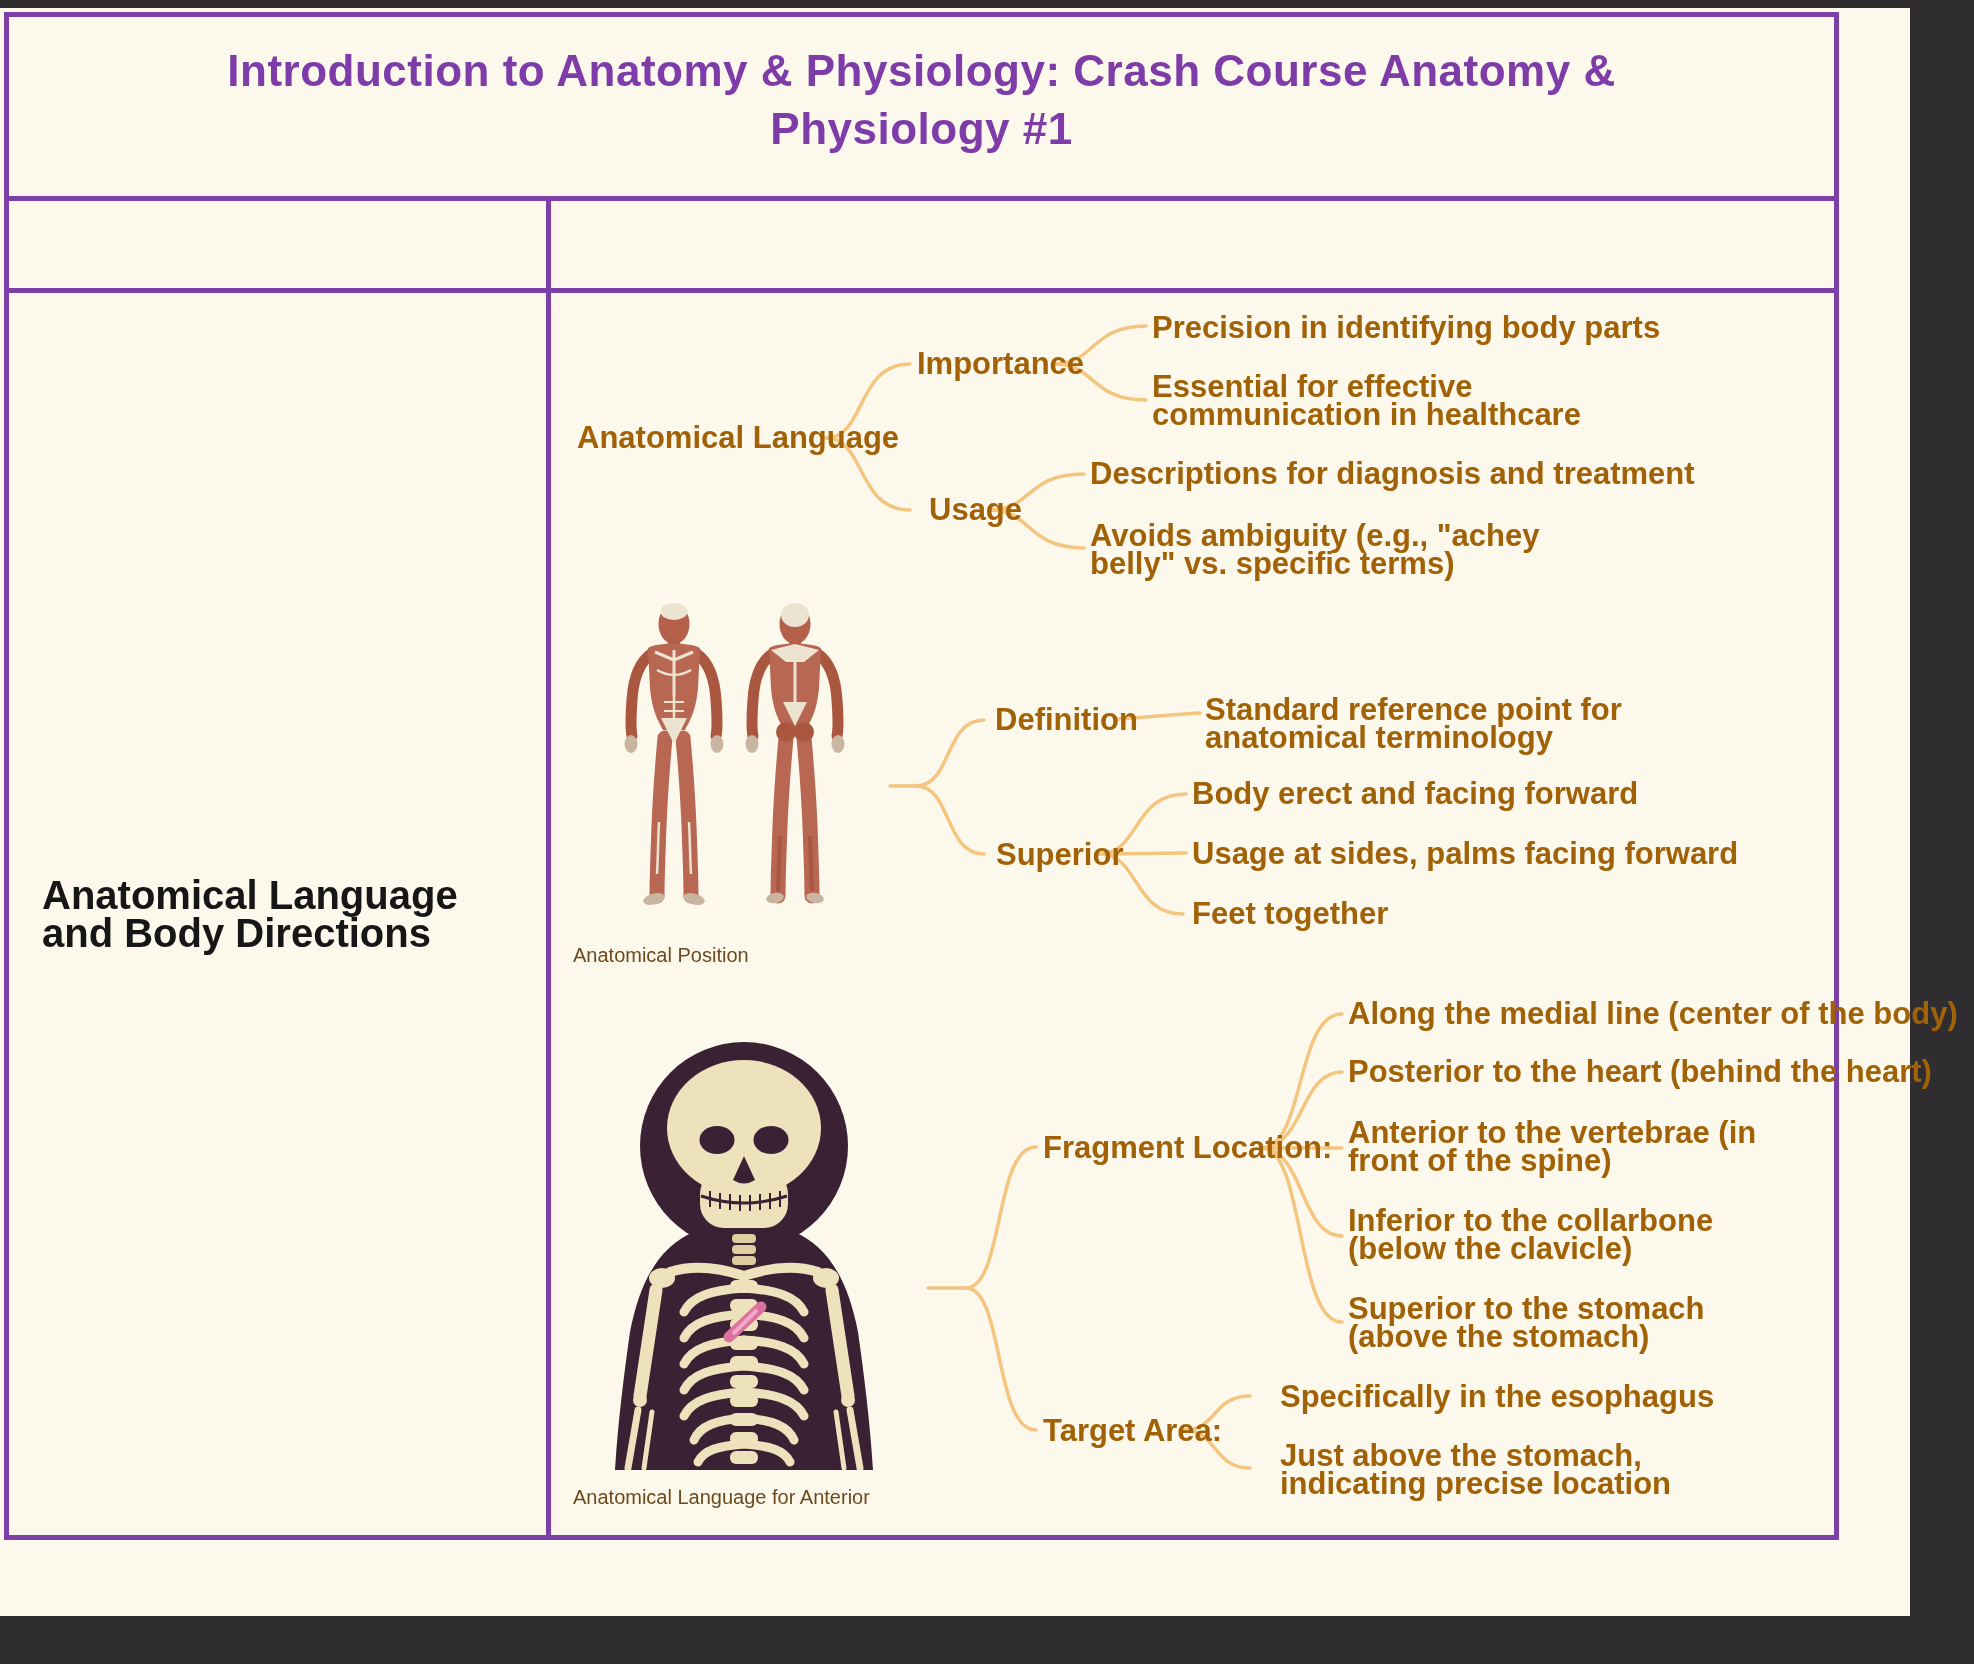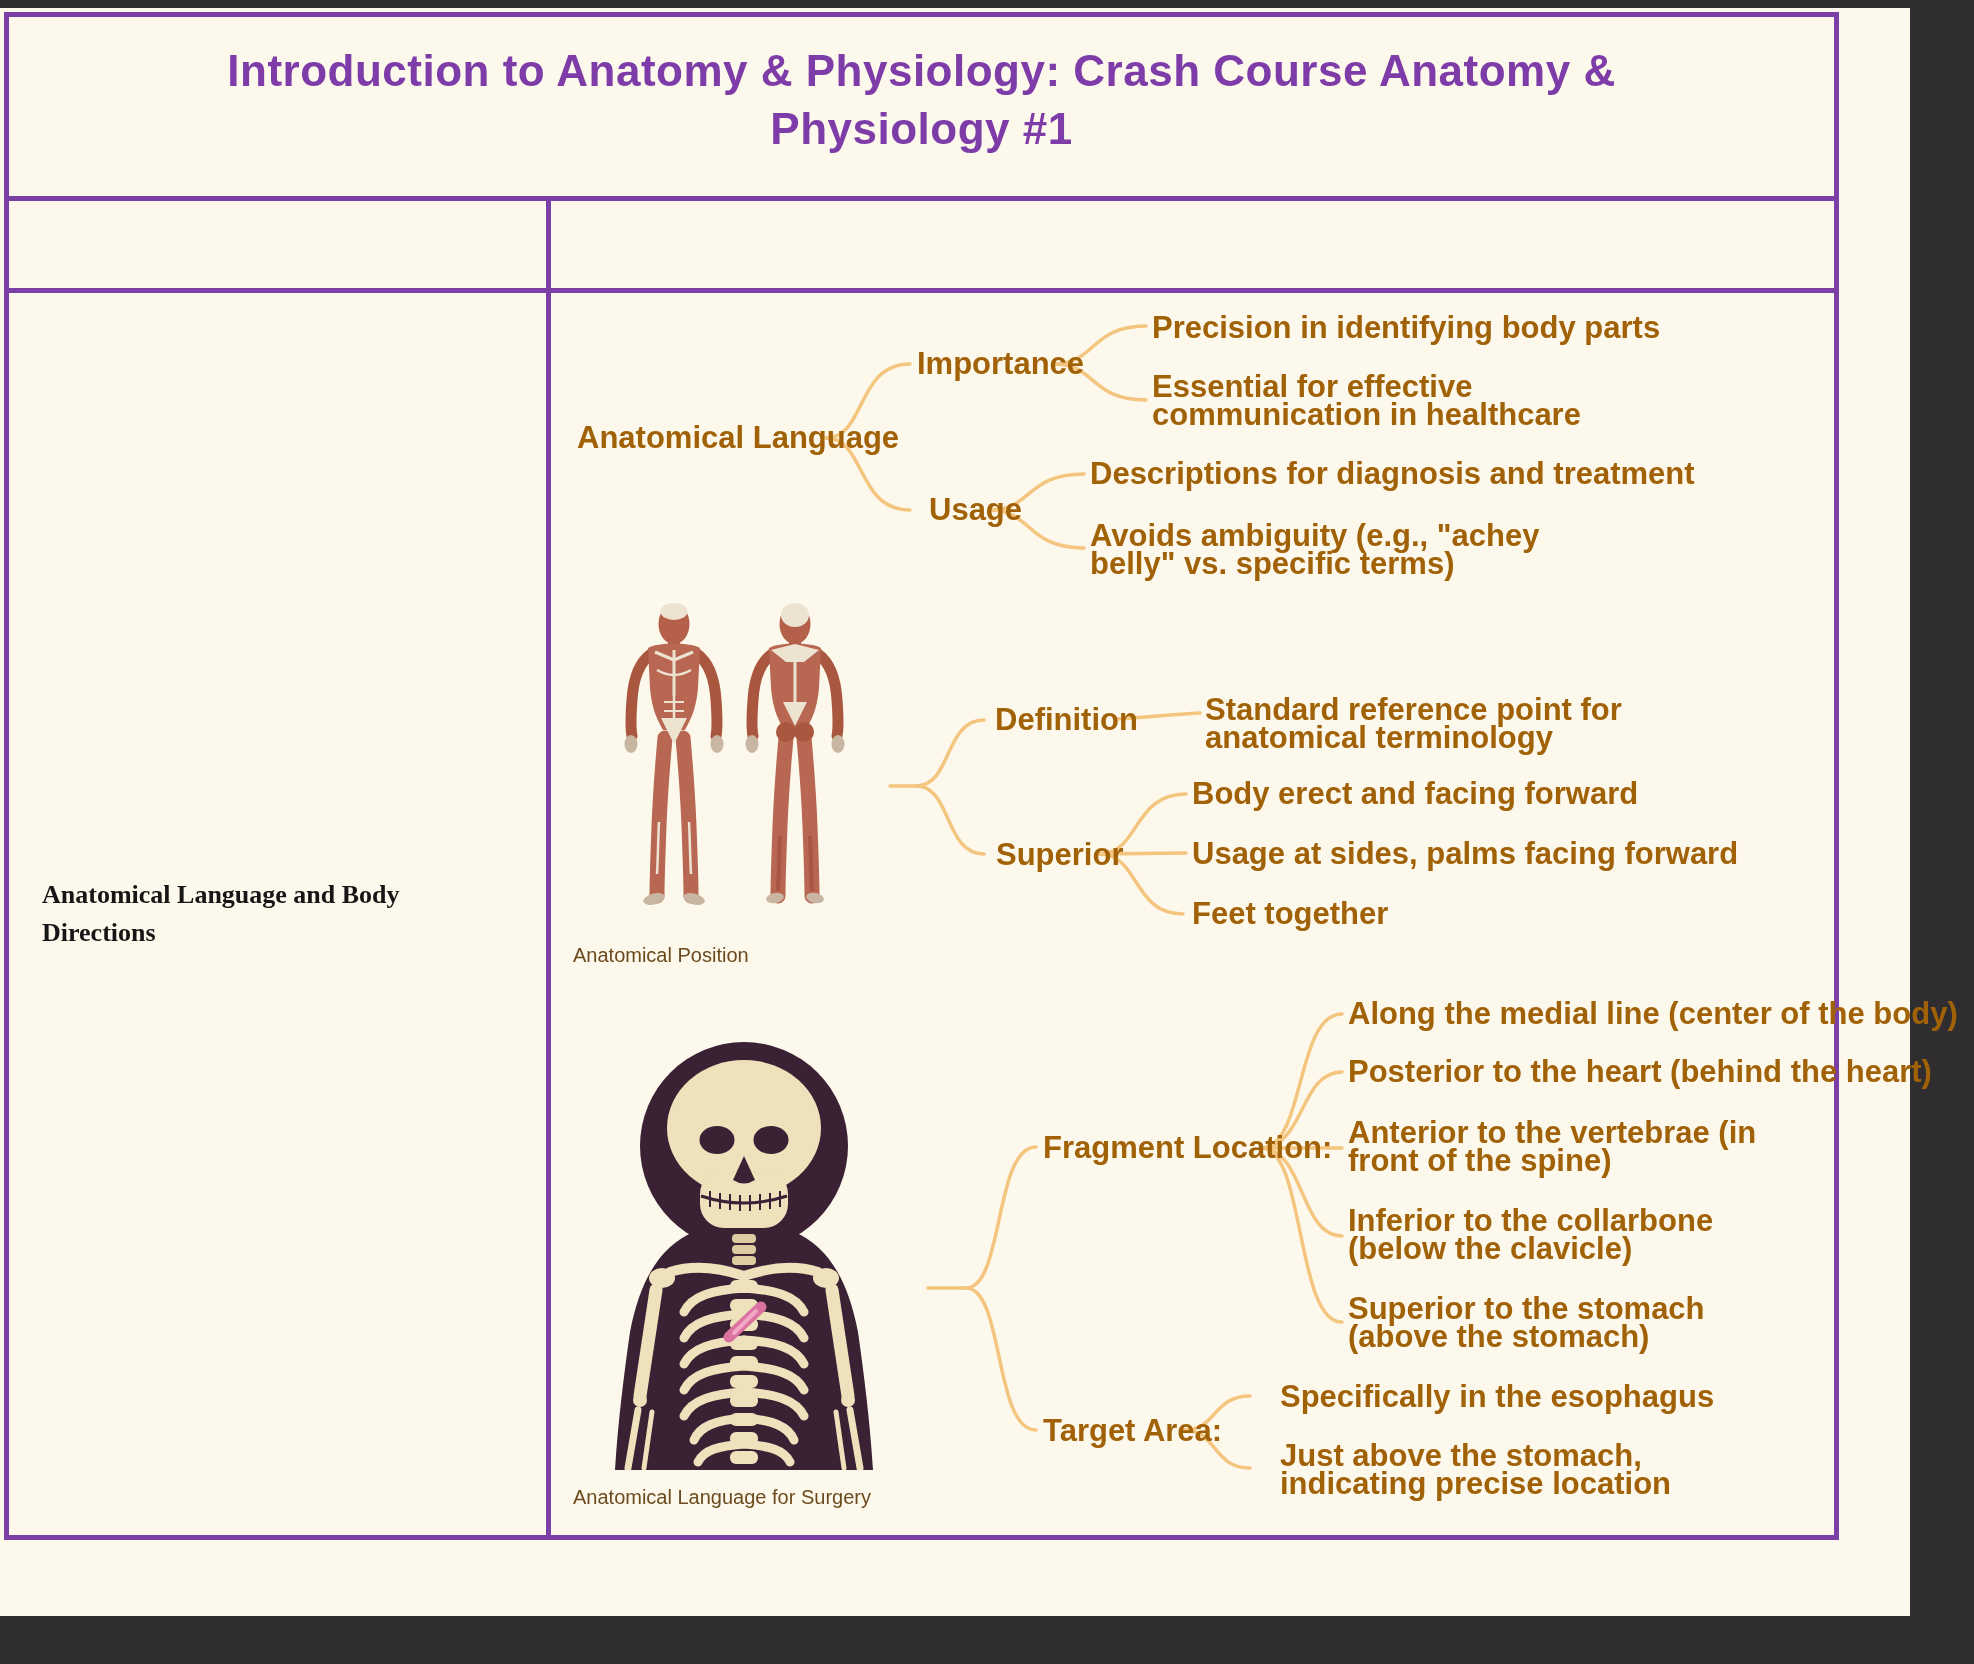--- a/index.html
+++ b/index.html
@@ -10,22 +10,22 @@
   .t-border{position:absolute;left:4px;top:4px;width:1835px;height:1528px;
             border:5px solid #7b3fa6;box-sizing:border-box;}
   .h-line{position:absolute;left:4px;width:1835px;height:5px;background:#7b3fa6;}
   .h-line.r1{top:188px;} .h-line.r2{top:280px;}
   .v-line{position:absolute;left:546px;top:188px;width:5px;height:1344px;background:#7b3fa6;}
   
   .title{position:absolute;left:4px;top:34px;width:1835px;text-align:center;
          font-size:44px;font-weight:bold;line-height:58px;color:#7d3ca8;letter-spacing:.5px;}
   .title-inner{max-width:1520px;margin:0 auto;}
   
-  .row-label{position:absolute;left:42px;top:868px;width:470px;font-size:26px;font-weight:bold;
-             color:#161616;line-height:38px;font-family:Liberation Serif, serif;}
+  .row-label{position:absolute;left:42px;top:868px;width:470px;font-size:40px;font-weight:bold;
+             color:#161616;line-height:38px;}
   
   .node{position:absolute;font-size:31px;color:#a16207;white-space:nowrap;line-height:28px;font-weight:bold;}
   .node.wrap{white-space:normal;}
   .caption{position:absolute;font-size:20px;color:#6b4a1e;white-space:nowrap;}
   svg.connectors{position:absolute;left:0;top:0;pointer-events:none;}
   svg.connectors path{fill:none;stroke:#f4c57f;stroke-width:3.5px;stroke-linecap:round;}
   .figure{position:absolute;}
 </style>
 </head>
 <body>
@@ -212,21 +212,21 @@
         <path d="M142 155 L142 171"></path>
           <path d="M152 155 L152 171"></path>
           <path d="M162 154 L162 170"></path>
         <path d="M172 153 L172 169"></path>
           <path d="M182 151 L182 167"></path>
       </g>
 
       <path d="M131 297 L163 267" stroke="#da719f" stroke-width="11" stroke-linecap="round"></path>
       <path d="M136 293 L158 271" stroke="#f2a8c6" stroke-width="4" stroke-linecap="round"></path>
     </svg>
-    <div class="caption" style="left:573px;top:1478px">Anatomical Language for Surgery</div>
+    <div class="caption" style="left:573px;top:1478px">Anatomical Language for Anterior</div>
 
     <div class="node" style="left:1043px;top:1126px">Fragment Location:</div>
     <div class="node" style="left:1348px;top:992px">Along the medial line (center of the body)</div>
     <div class="node" style="left:1348px;top:1050px">Posterior to the heart (behind the heart)</div>
     <div class="node wrap" style="left:1348px;top:1199px;width:410px">Inferior to the collarbone (below the clavicle)</div>
     <div class="node wrap" style="left:1348px;top:1111px;width:460px">Anterior to the vertebrae (in front of the spine)</div>
     <div class="node wrap" style="left:1348px;top:1287px;width:385px">Superior to the stomach (above the stomach)</div>
     <div class="node" style="left:1043px;top:1409px">Target Area:</div>
     <div class="node" style="left:1280px;top:1375px">Specifically in the esophagus</div>
     <div class="node wrap" style="left:1280px;top:1434px;width:470px">Just above the stomach, indicating precise location</div>

